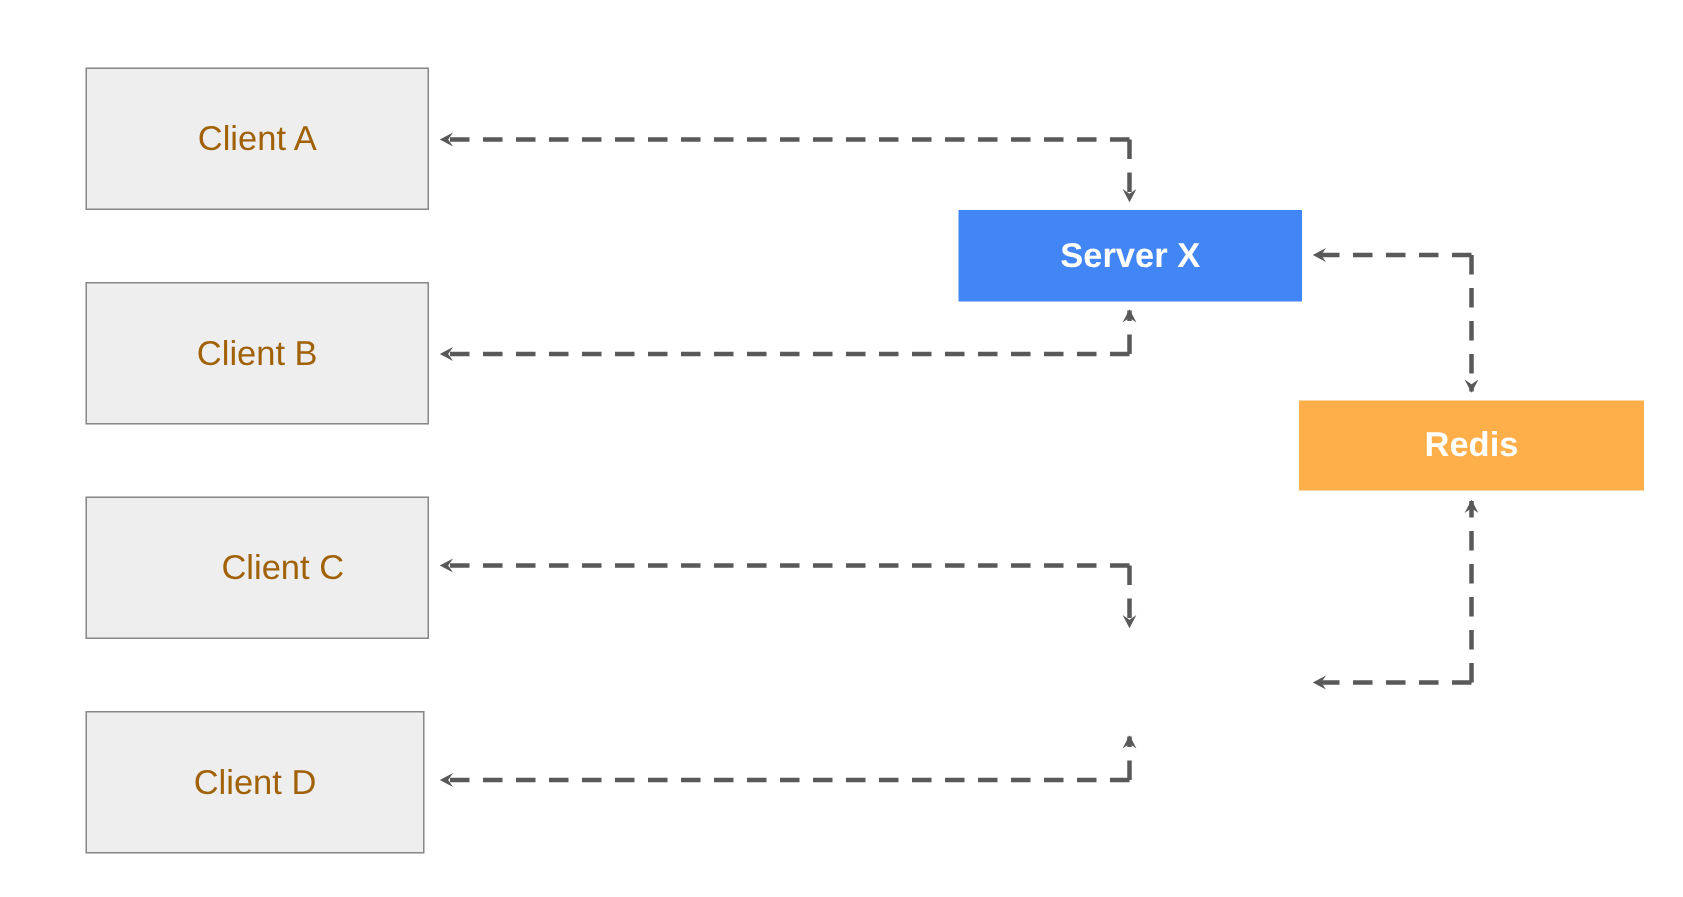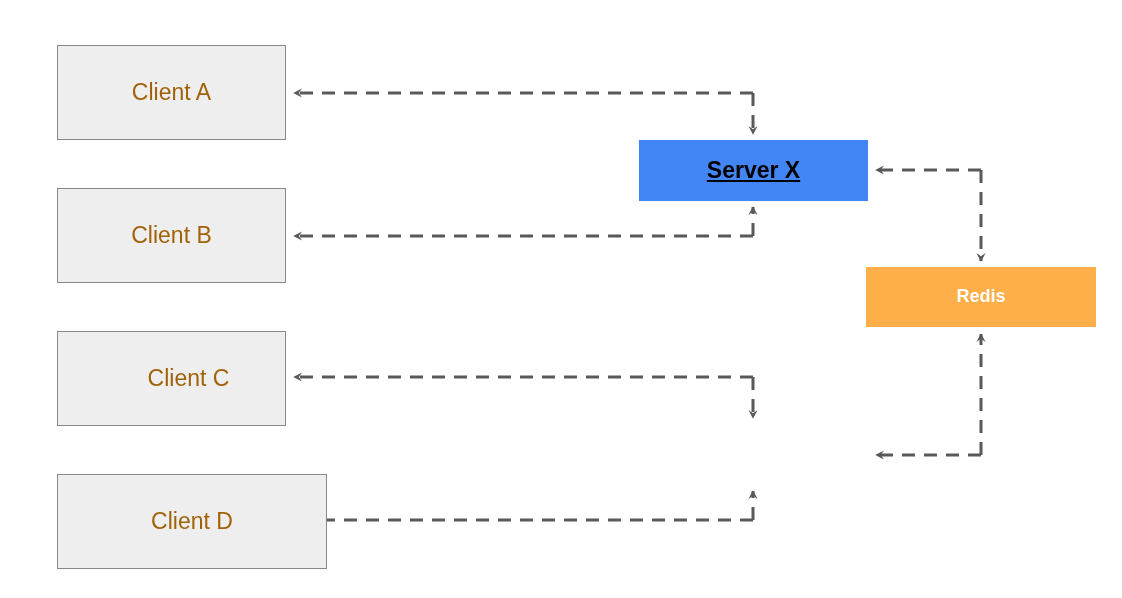--- a/index.html
+++ b/index.html
@@ -30,30 +30,29 @@
   .node-client {
     background: #eeeeee;
     border: 1.6px solid #888888;
     color: #a16207;
     font-size: 23px;
     font-weight: 400;
   }
   .node-server {
     background: #4285f4;
     border: none;
-    color: #000000;
+    color: #ffffff;
     font-size: 23px;
     font-weight: 700;
-    text-decoration: underline;
   }
   .node-cache {
     background: #ffaf49;
     border: none;
     color: #ffffff;
-    font-size: 18px;
+    font-size: 23px;
     font-weight: 700;
   }
   #edges {
     position: absolute;
     left: 0;
     top: 0;
     width: 1122px;
     height: 598px;
     pointer-events: none;
   }
@@ -101,21 +100,21 @@
   </div>
 
   <div class="node node-client" style="left:57px; top:188px; width:229px; height:95px;">
     <span>Client B</span>
   </div>
 
   <div class="node node-client" style="left:57px; top:331px; width:229px; height:95px;padding-left:34px;">
     <span>Client C</span>
   </div>
 
-  <div class="node node-client" style="left:57px; top:474px; width:270px; height:95px;">
+  <div class="node node-client" style="left:57px; top:474px; width:226px; height:95px;">
     <span>Client D</span>
   </div>
 
   <div class="node node-server" style="left:639px; top:140px; width:229px; height:61px;">
     <span>Server X</span>
   </div>
 
 
   <div class="node node-cache" style="left:866px; top:267px; width:230px; height:60px;">
     <span>Redis</span>

